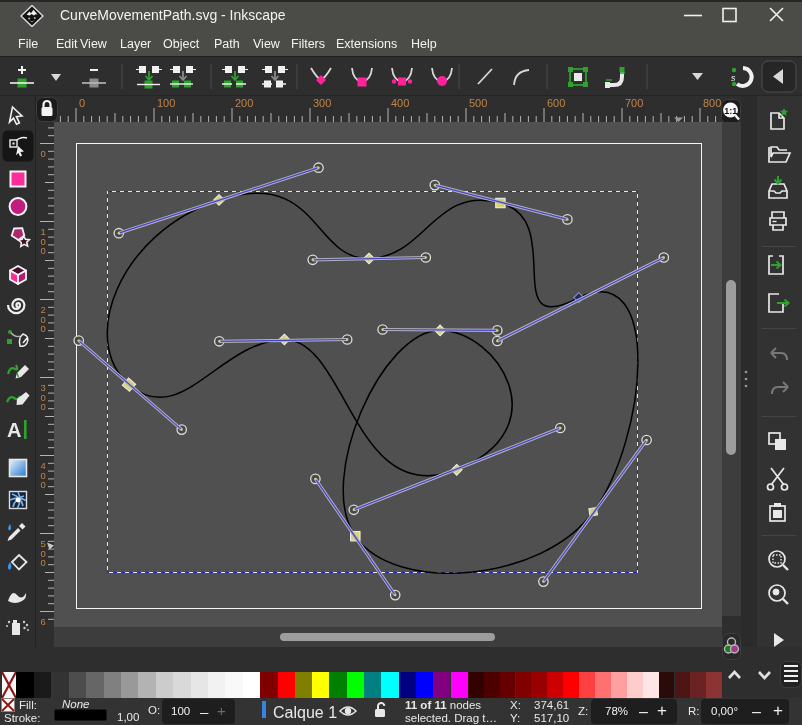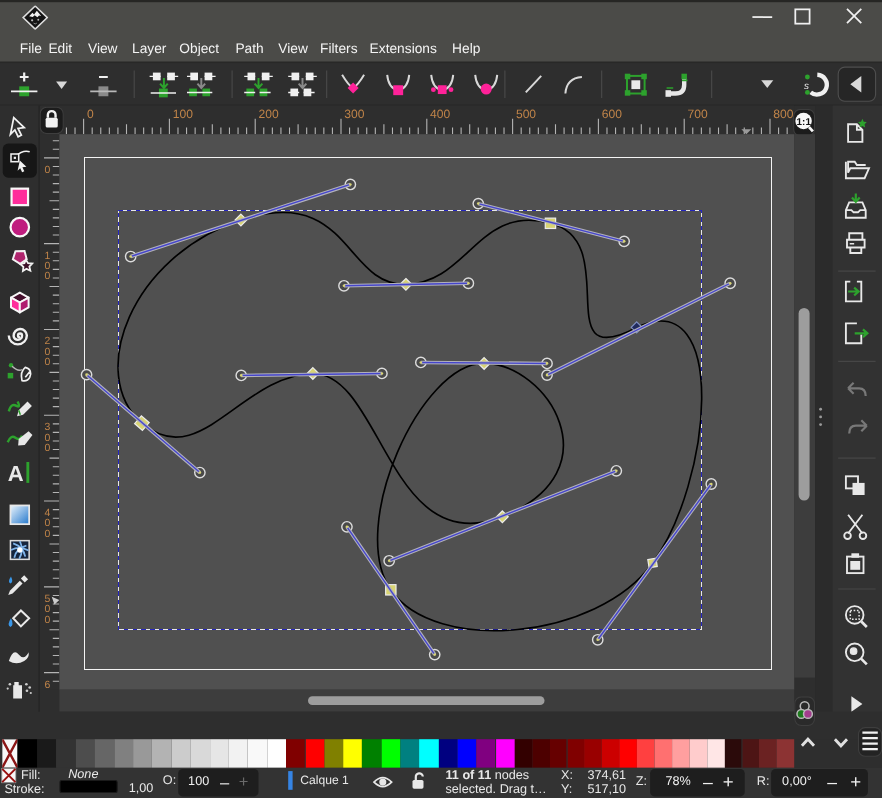--- a/index.html
+++ b/index.html
@@ -46,23 +46,24 @@
       <circle cx="9.2" cy="13.5" r="1" fill="#b8b8b8"></circle>
         <circle cx="14.8" cy="13" r="0.9" fill="#b8b8b8"></circle>
       <path d="M10.5 16 q1.5 1.5 3 0" stroke="#999999" stroke-width="0.8" fill="none"></path>
     </svg>
     <svg class="abs" style="left:660px;top:0" width="142" height="30" viewBox="0 0 142 30">
       <path d="M24 15.5 H 42" stroke="#f0f0f0" stroke-width="1.6"></path>
       <rect x="63" y="8.5" width="13" height="13" fill="none" stroke="#f0f0f0" stroke-width="1.6"></rect>
       <path d="M110 8 L123 21 M123 8 L110 21" stroke="#f0f0f0" stroke-width="1.6"></path>
     </svg>
   </div>
+  <div id="titletext" class="abs">CurveMovementPath.svg - Inkscape</div>
   <div id="menubar" class="abs">
     <span class="menuitem" style="left:18px">File</span>
-    <span class="menuitem" style="left:44px">Edit</span>
+    <span class="menuitem" style="left:56px">Edit</span>
     <span class="menuitem" style="left:80px">View</span>
     <span class="menuitem" style="left:120px">Layer</span>
     <span class="menuitem" style="left:163px">Object</span>
     <span class="menuitem" style="left:214px">Path</span>
     <span class="menuitem" style="left:253px">View</span>
     <span class="menuitem" style="left:291px">Filters</span>
     <span class="menuitem" style="left:336px">Extensions</span>
     <span class="menuitem" style="left:411px">Help</span>
   </div>
   <div id="toolbar" class="abs">
@@ -724,21 +725,21 @@
     <span class="abs" style="left:4px;top:14px;color:#e8e8e8">Stroke:</span>
     <div class="abs" style="left:54px;top:11px;width:53px;height:12px;background:#000;border-radius:2px;border:1px solid #1a1a1a"></div>
     <span class="abs" style="left:117px;top:13px;color:#e8e8e8">1,00</span>
     <span class="abs" style="left:148px;top:6px;color:#e8e8e8">O:</span>
     <div class="spin" style="left:162px;top:1px;width:73px;height:25px">
       <span class="abs" style="left:9px;top:6px">100</span>
       <span class="abs" style="left:38px;top:4px;font-size:15px;color:#e8e8e8">–</span>
       <span class="abs" style="left:55px;top:3px;font-size:15px;color:#6a6a6a">+</span>
     </div>
     <div class="abs" style="left:262px;top:3px;width:4px;height:17px;background:#3584e4"></div>
-    <span class="abs" style="left:273px;top:6px;font-size:11px">Calque 1</span>
+    <span class="abs" style="left:273px;top:6px;font-size:16px">Calque 1</span>
     <svg class="abs" style="left:338px;top:5px" width="20" height="16" viewBox="0 0 20 16">
       <path d="M2 8 Q10 0 18 8 Q10 16 2 8 Z" fill="none" stroke="#e8e8e8" stroke-width="1.6"></path>
       <circle cx="10" cy="8" r="3.2" fill="#e8e8e8"></circle>
     </svg>
     <svg class="abs" style="left:372px;top:3px" width="16" height="18" viewBox="0 0 16 18">
       <rect x="3" y="8" width="10" height="8" rx="1.5" fill="#e8e8e8"></rect>
       <path d="M6 8 V5.5 a3.2 3.2 0 0 1 6.4 -0.6" fill="none" stroke="#e8e8e8" stroke-width="2"></path>
     </svg>
     <span class="abs" style="left:405px;top:1px"><b>11 of 11</b> nodes</span>
     <span class="abs" style="left:405px;top:14px">selected. Drag t…</span>

